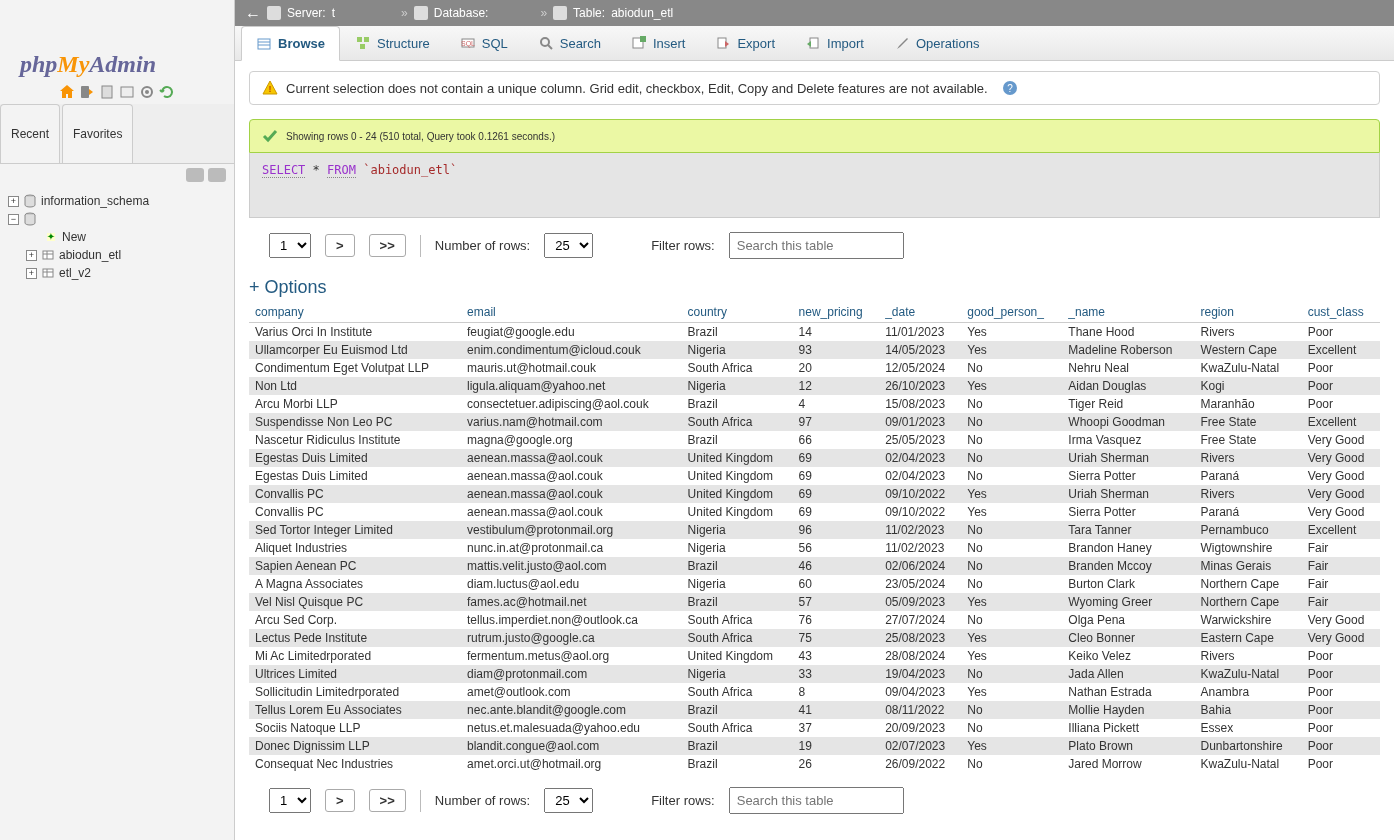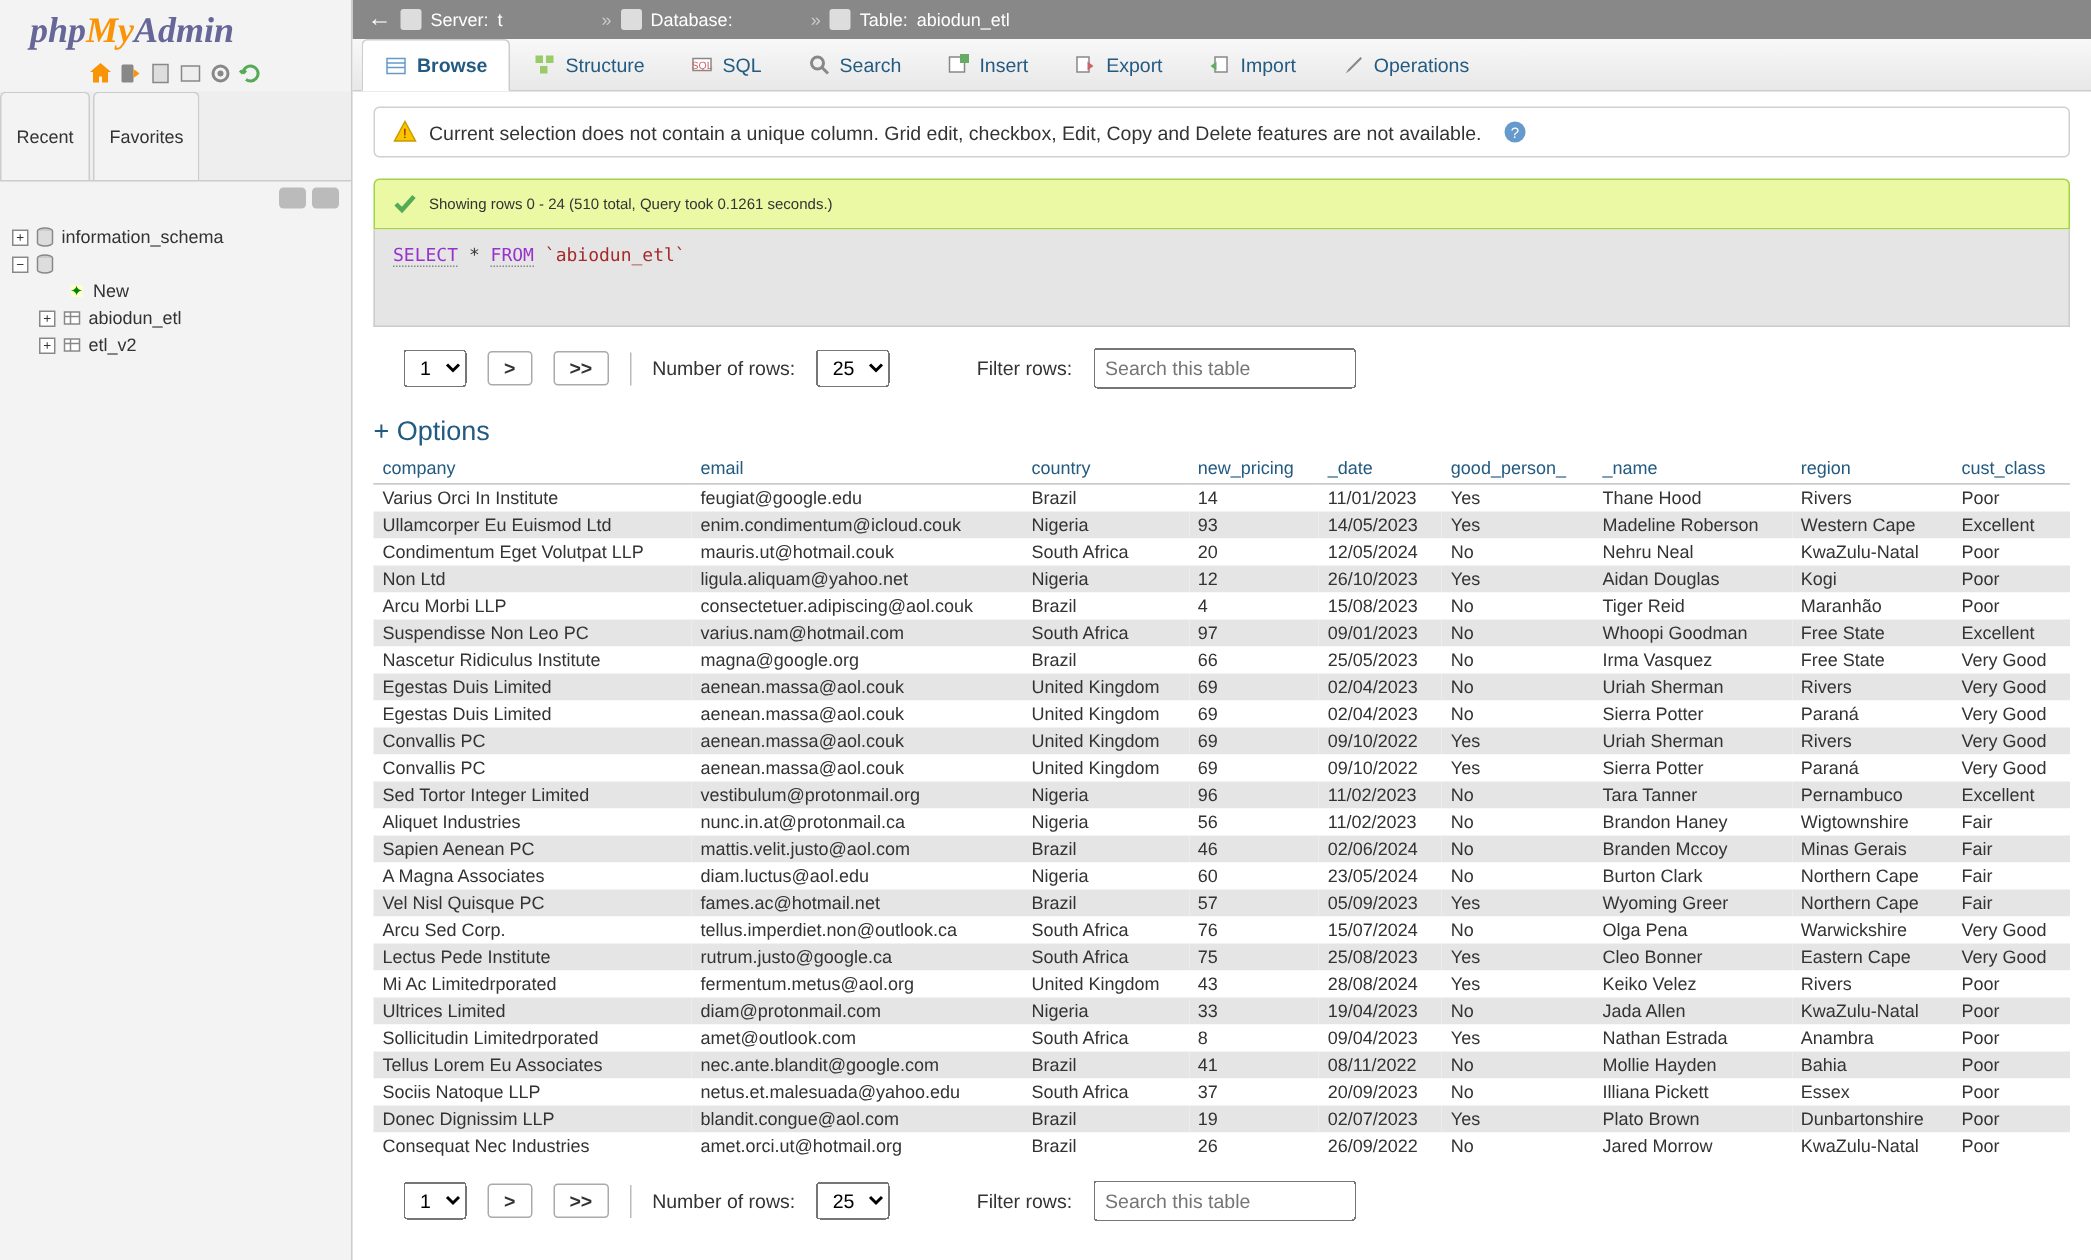--- a/index.html
+++ b/index.html
@@ -1,21 +1,21 @@
 <!DOCTYPE html>
 <html><head>
 <meta charset="utf-8">
 <style>
 * { margin: 0; padding: 0; box-sizing: border-box; }
 body { font-family: sans-serif; font-size: 13px; color: #333; background: #fff; overflow: hidden; }
 .container { display: flex; height: 840px; }
 
 
 .sidebar { width: 235px; background: #f3f3f3; border-right: 1px solid #ccc; display: flex; flex-direction: column; }
-.logo { padding: 8px 20px 2px; }
+.logo { padding: 8px 20px 2px; margin-top: 43px; }
 .logo-text { font-family: Georgia, serif; font-size: 24px; font-weight: bold; font-style: italic; }
 .logo-text .php { color: #666699; }
 .logo-text .my { color: #f89406; }
 .logo-text .admin { color: #666699; }
 .toolbar-icons { display: flex; gap: 4px; justify-content: center; padding: 4px 0; }
 .toolbar-icons span { width: 16px; height: 16px; display: inline-block; }
 .top-tabs { display: flex; border-bottom: 1px solid #ccc; background: #eee; }
 .top-tab { padding: 22px 10px; cursor: pointer; border: 1px solid #ccc; border-bottom: none; background: #f3f3f3; margin-right: 2px; border-radius: 4px 4px 0 0; font-size: 12px; }
 .nav-icons { display: flex; justify-content: flex-end; gap: 4px; padding: 4px 8px; }
 .nav-icons span { width: 18px; height: 14px; background: #bbb; border-radius: 3px; display: inline-block; }
@@ -503,21 +503,21 @@
               <td>Yes</td>
               <td>Wyoming Greer</td>
               <td>Northern Cape</td>
               <td>Fair</td>
             </tr>
             <tr>
               <td>Arcu Sed Corp.</td>
               <td>tellus.imperdiet.non@outlook.ca</td>
               <td>South Africa</td>
               <td>76</td>
-              <td>15/07/2024</td>
+              <td>27/07/2024</td>
               <td>No</td>
               <td>Olga Pena</td>
               <td>Warwickshire</td>
               <td>Very Good</td>
             </tr>
             <tr>
               <td>Lectus Pede Institute</td>
               <td>rutrum.justo@google.ca</td>
               <td>South Africa</td>
               <td>75</td>

